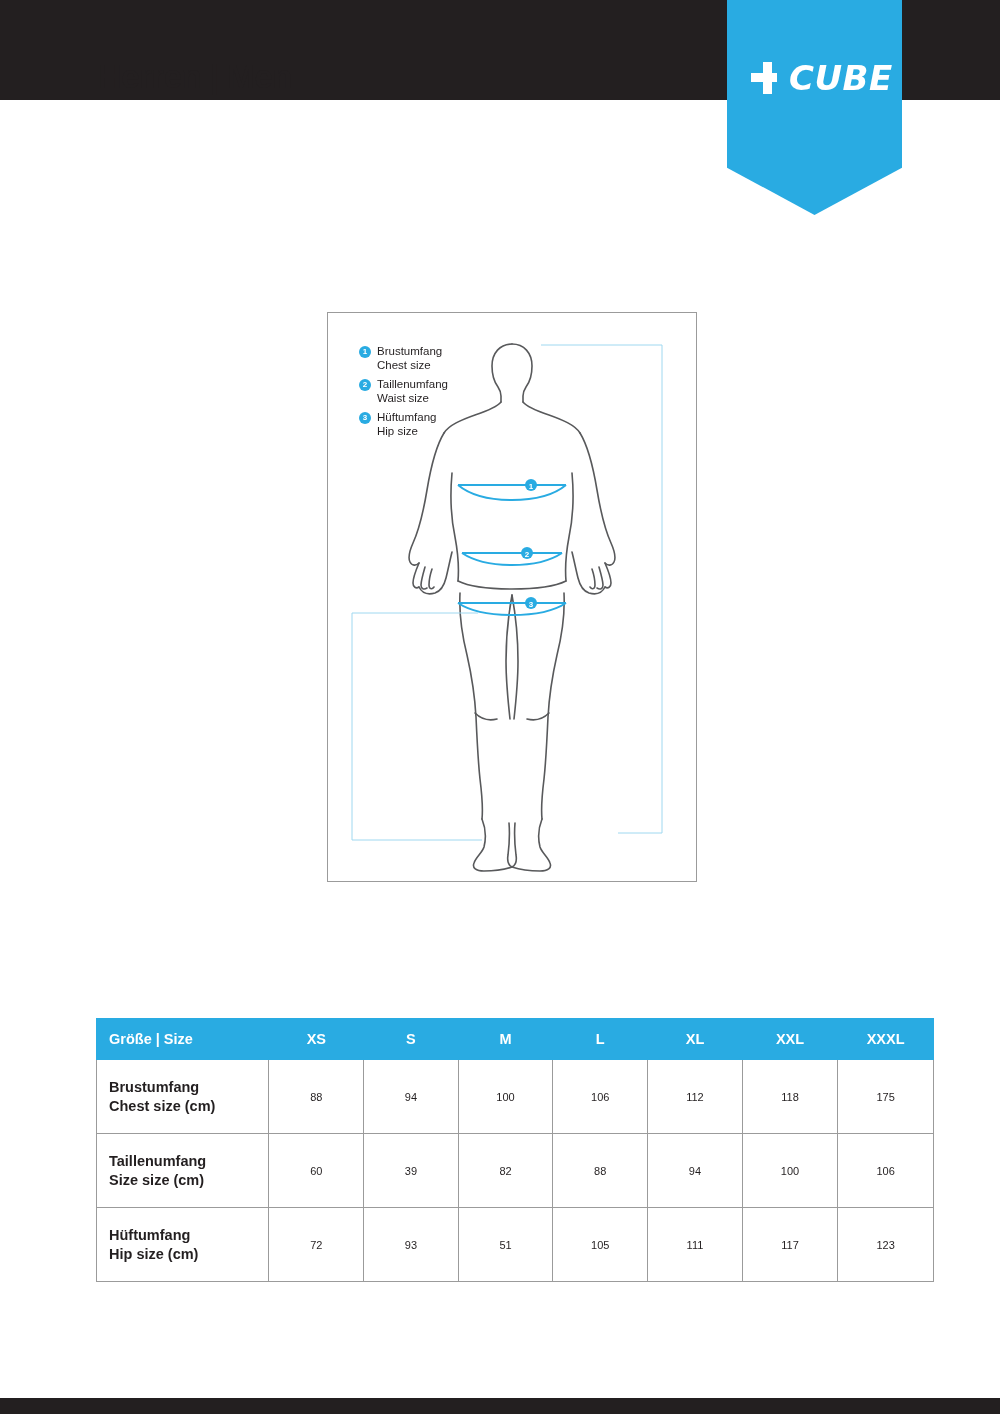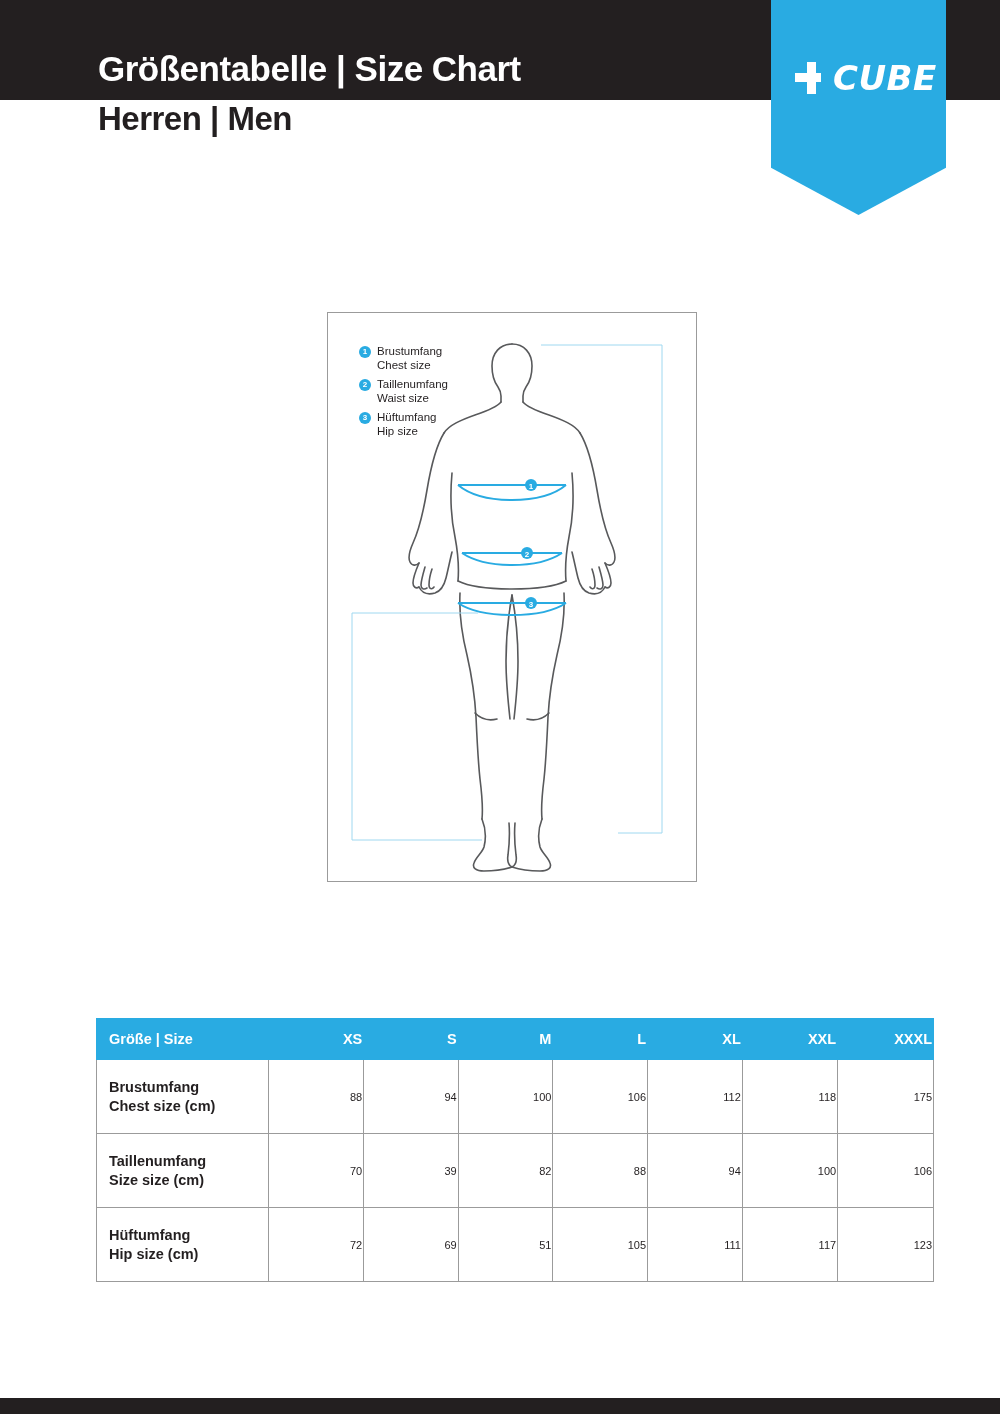--- a/index.html
+++ b/index.html
@@ -48,21 +48,20 @@
 
   
   .logo-banner {
     position: absolute;
     top: 0;
     left: 727px;
     width: 175px;
     height: 215px;
     background: #29abe2;
     clip-path: polygon(0 0, 100% 0, 100% 78%, 50% 100%, 0 78%);
-    margin-left: 44px;
   }
   .logo-mark {
     position: absolute;
     top: 60px;
     left: 24px;
     width: 130px;
     height: 40px;
   }
   .logo-text {
     position: absolute;
@@ -140,21 +139,21 @@
     top: 1018px;
     width: 838px;
     border-collapse: collapse;
     font-size: 14px;
     color: #231f20;
     border-radius: 14px;
   }
   .size-table th,
   .size-table td {
     border: 1px solid #9b9b9b;
-    text-align: right;
+    text-align: center;
     vertical-align: middle;
   }
   .size-table thead th {
     background: #29abe2;
     color: #ffffff;
     font-weight: bold;
     height: 38px;
     font-size: 14.5px;
     border-color: #29abe2;
   }
@@ -185,21 +184,20 @@
     height: 16px;
     background: #231f20;
   }
 </style>
 </head>
 <body>
 
 <div class="header"></div>
 
 <div class="header-titles">
-  <div class="title-line1">Größentabelle | Size Chart</div>
   <div class="title-line2">Herren | Men</div>
 </div>
 
 <div class="logo-banner">
   <div class="logo-mark">
     <span class="logo-cross">
       <span class="v"></span>
         <span class="h"></span>
     </span>
     <span class="logo-text">CUBE</span>
@@ -315,35 +313,35 @@
       <td class="val">106</td>
       <td class="val">112</td>
       <td class="val">118</td>
       <td class="val">175</td>
     </tr>
     <tr>
       <td class="row-label">
         <div>Taillenumfang</div>
         <div>Size size (cm)</div>
       </td>
-      <td class="val">70</td>
+      <td class="val">60</td>
       <td class="val">39</td>
       <td class="val">82</td>
       <td class="val">88</td>
       <td class="val">94</td>
       <td class="val">100</td>
       <td class="val">106</td>
     </tr>
     <tr>
       <td class="row-label">
         <div>Hüftumfang</div>
         <div>Hip size (cm)</div>
       </td>
       <td class="val">72</td>
-      <td class="val">69</td>
+      <td class="val">93</td>
       <td class="val">51</td>
       <td class="val">105</td>
       <td class="val">111</td>
       <td class="val">117</td>
       <td class="val">123</td>
     </tr>
   </tbody>
 </table>
 
 <div class="footer"></div>

